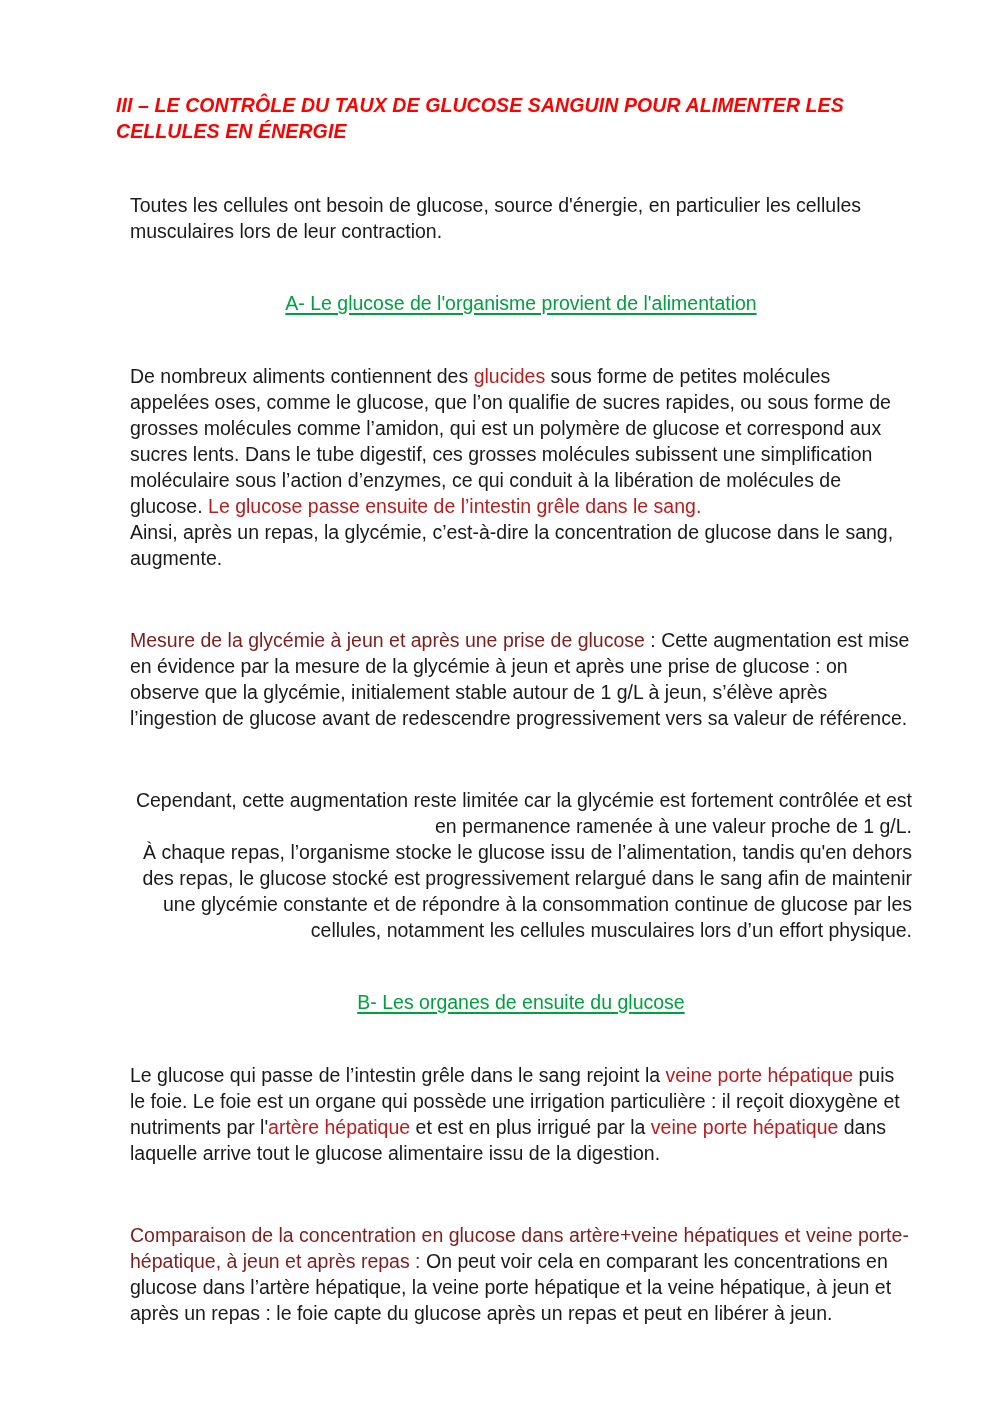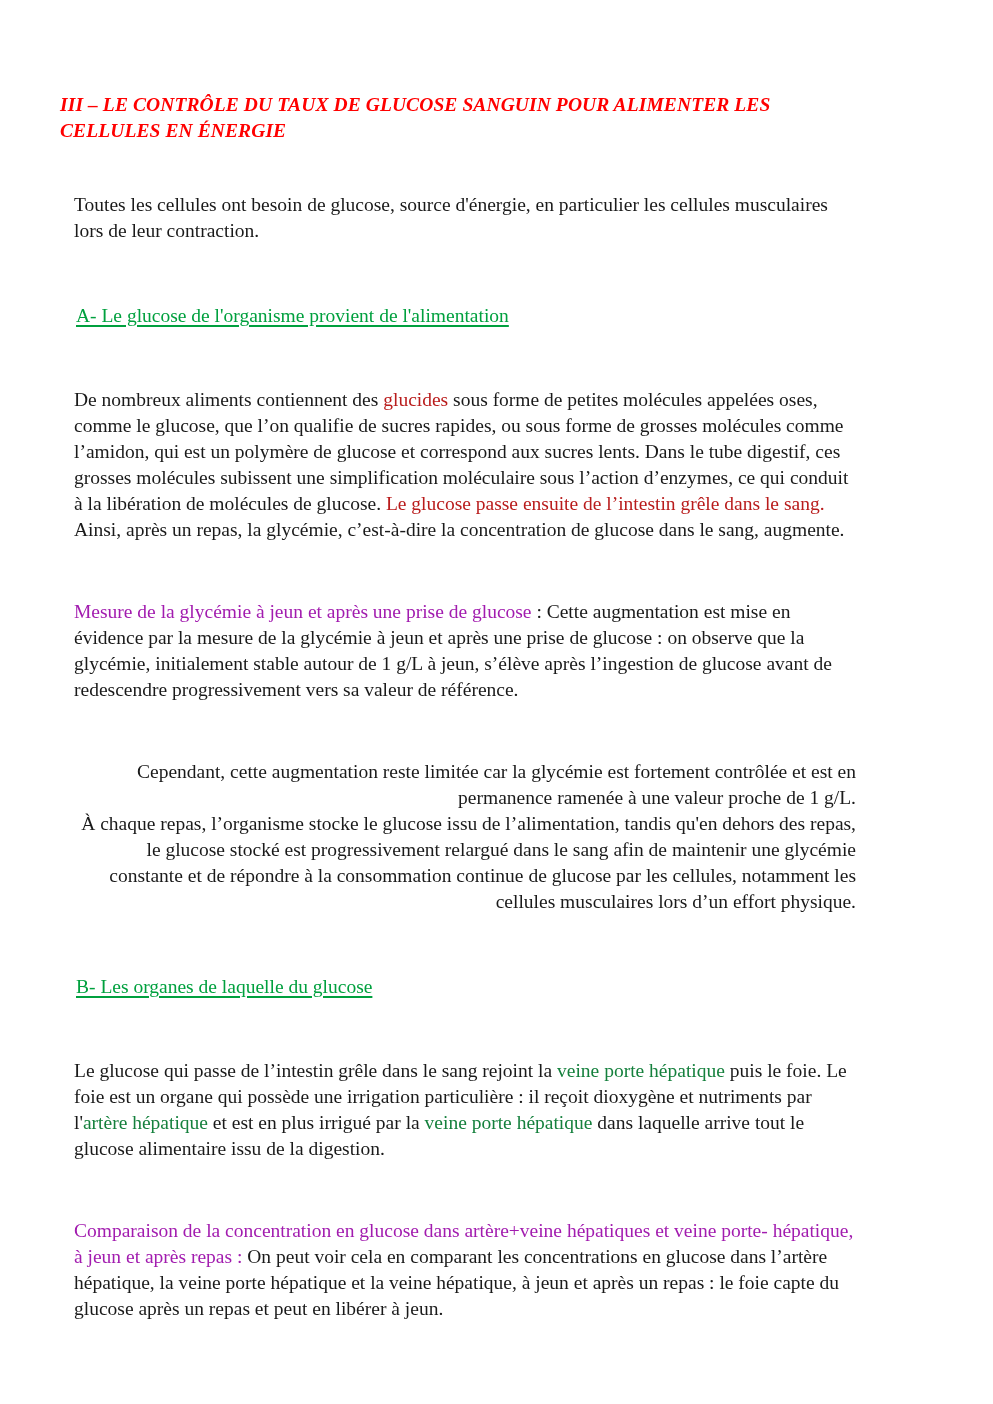--- a/index.html
+++ b/index.html
@@ -14,22 +14,21 @@
     color: #000000;
     -webkit-font-smoothing: antialiased;
   }
   .page {
     position: relative;
     width: 993px;
     height: 1404px;
     background: #ffffff;
     overflow: hidden;
     box-sizing: border-box;
-    padding: 92px 92px 0 60px;
-    font-family: Liberation Serif, serif;
+    padding: 92px 92px 0 116px;
   }
   .doc-body {
     width: 810px;
   }
   .title {
     font-size: 19.5px;
     line-height: 26px;
     font-style: italic;
     color: #ff0000;
     margin: 0 0 0 0;
@@ -45,24 +44,24 @@
   .heading {
     font-size: 19.5px;
     line-height: 27px;
     color: #00a03e;
     text-decoration: underline;
     text-underline-offset: 3px;
     text-decoration-thickness: 1.5px;
     margin: 0;
     display: inline-block;
   }
-  .heading-wrap { margin: 16px; }
+  .heading-wrap { margin: 4px; text-align: center; }
   .hl-red { color: #b91c1c; }
-  .hl-orange { color: #15803d; }
-  .hl-pink { color: #a21caf; text-align: right; }
+  .hl-orange { color: #b91c1c; }
+  .hl-pink { color: #7f1d1d; text-align: right; }
   .spacer-after-title { height: 34px; }
   .spacer-block { height: 28px; }
 </style>
 </head>
 <body>
 
 <div class="page">
   <div class="doc-body">
 
     <h1 class="title">III – LE CONTRÔLE DU TAUX DE GLUCOSE SANGUIN POUR ALIMENTER LES CELLULES EN ÉNERGIE</h1>
@@ -87,21 +86,21 @@
     <p class="para"><span class="hl-pink">Mesure de la glycémie à jeun et après une prise de glucose</span><span> : Cette augmentation est mise en évidence par la mesure de la glycémie à jeun et après une prise de glucose : on observe que la glycémie, initialement stable autour de 1 g/L à jeun, s’élève après l’ingestion de glucose avant de redescendre progressivement vers sa valeur de référence.</span></p>
 
     <div class="spacer-block"></div>
 
     <p class="para" style="white-space: pre-line; text-align: right;">Cependant, cette augmentation reste limitée car la glycémie est fortement contrôlée et est en permanence ramenée à une valeur proche de 1 g/L.
 À chaque repas, l’organisme stocke le glucose issu de l’alimentation, tandis qu'en dehors des repas, le glucose stocké est progressivement relargué dans le sang afin de maintenir une glycémie constante et de répondre à la consommation continue de glucose par les cellules, notamment les cellules musculaires lors d’un effort physique.</p>
 
     <div class="spacer-block"></div>
 
     <div class="heading-wrap">
-      <span class="heading">B- Les organes de laquelle du glucose</span>
+      <span class="heading">B- Les organes de ensuite du glucose</span>
     </div>
 
     <div class="spacer-block"></div>
 
     <p class="para"><span>Le glucose qui passe de l’intestin grêle dans le sang rejoint la </span><span class="hl-orange">veine porte hépatique</span><span> puis le foie. Le foie est un organe qui possède une irrigation particulière : il reçoit dioxygène et nutriments par l'</span><span class="hl-orange">artère hépatique</span><span> et est en plus irrigué par la </span><span class="hl-orange">veine porte hépatique</span><span> dans laquelle arrive tout le glucose alimentaire issu de la digestion.</span></p>
 
     <div class="spacer-block"></div>
 
     <p class="para"><span class="hl-pink">Comparaison de la concentration en glucose dans artère+veine hépatiques et veine porte- hépatique, à jeun et après repas :</span><span> On peut voir cela en comparant les concentrations en glucose dans l’artère hépatique, la veine porte hépatique et la veine hépatique, à jeun et après un repas : le foie capte du glucose après un repas et peut en libérer à jeun.</span></p>
 

